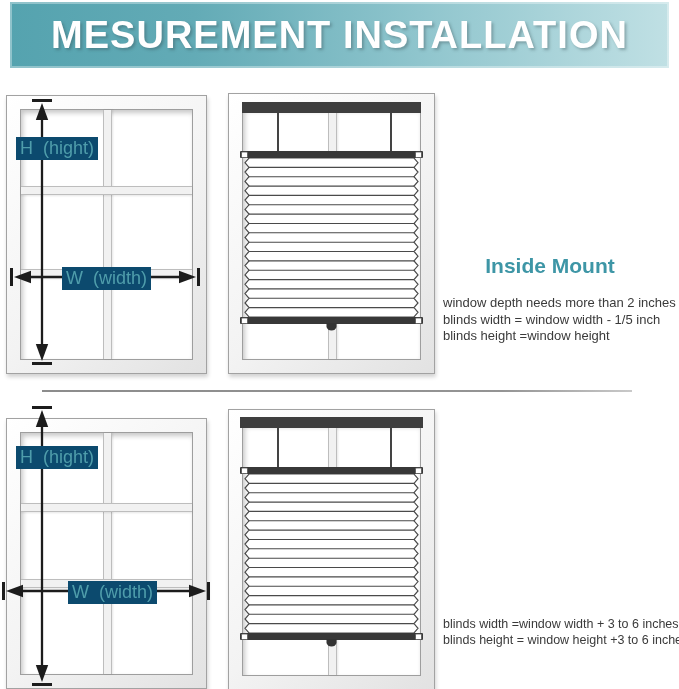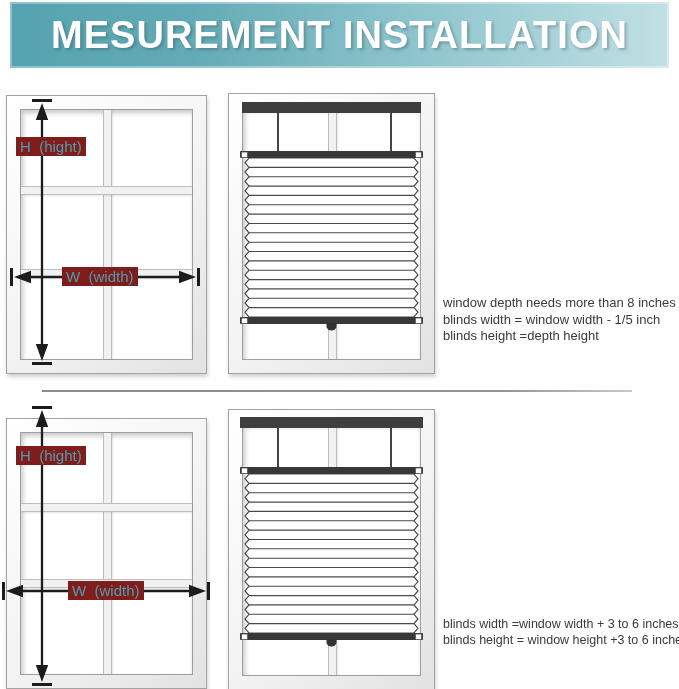--- a/index.html
+++ b/index.html
@@ -39,21 +39,21 @@
     position:absolute;height:7px;left:14px;right:14px;
     background:#f1f1f1;border-top:1px solid #bdbdbd;border-bottom:1px solid #bdbdbd;
     box-shadow:0 1px 2px rgba(0,0,0,0.10);
   }
   .shade{position:absolute;left:0;top:0;width:100%;height:100%;}
   
   .arrow{position:absolute;}
   .arrow line{stroke:#1c1c1c;}
   .arrow polygon{fill:#1c1c1c;}
   .dim-label{
-    position:absolute;color:#4f9dab;font-size:15px;background:#7f1d1d;
+    position:absolute;color:#4f9dab;font-size:18px;background:#0c4a6e;
     padding:1px 4px;white-space:pre;z-index:5;
   }
   
   .mount-heading{
     position:absolute;left:432px;width:236px;margin:0;text-align:center;
     color:#3e96a6;font-size:21px;font-weight:bold;white-space:nowrap;
   }
   .mount-lines{position:absolute;left:443px;color:#3a3a3a;white-space:nowrap;}
   .mount-lines div{line-height:16.5px;}
   #lines1{top:295px;font-size:13px;}
@@ -113,24 +113,25 @@
       <rect x="11" y="57" width="183" height="7" rx="1" fill="#383838"></rect>
       <rect x="12.5" y="58" width="6" height="5.5" rx="1" fill="#fff" stroke="#555" stroke-width="0.8"></rect>
       <rect x="186.5" y="58" width="6" height="5.5" rx="1" fill="#fff" stroke="#555" stroke-width="0.8"></rect>
       <rect x="11" y="223" width="183" height="7" rx="1" fill="#383838"></rect>
       <rect x="12.5" y="224" width="6" height="5.5" rx="1" fill="#fff" stroke="#555" stroke-width="0.8"></rect>
       <rect x="186.5" y="224" width="6" height="5.5" rx="1" fill="#fff" stroke="#555" stroke-width="0.8"></rect>
       <path d="M97.5,229 h10 v3.5 a5,4 0 0 1 -10,0 Z" fill="#333"></path>
     </svg>
   </div>
 
+  <h2 class="mount-heading" style="top:254px;">Inside Mount</h2>
   <div class="mount-lines" id="lines1">
-    <div>window depth needs more than 8 inches</div>
+    <div>window depth needs more than 2 inches</div>
     <div>blinds width = window width - 1/5 inch</div>
-    <div>blinds height =depth height</div>
+    <div>blinds height =window height</div>
   </div>
 
   <div class="divider"></div>
 
   <div class="win" style="left:6px;top:418px;width:199px;height:269px;">
     <div class="opening"></div>
     <div class="vd" style="left:96px;"></div>
     <div class="hd" style="top:84px;"></div>
     <div class="hd" style="top:160px;"></div>
   </div>

